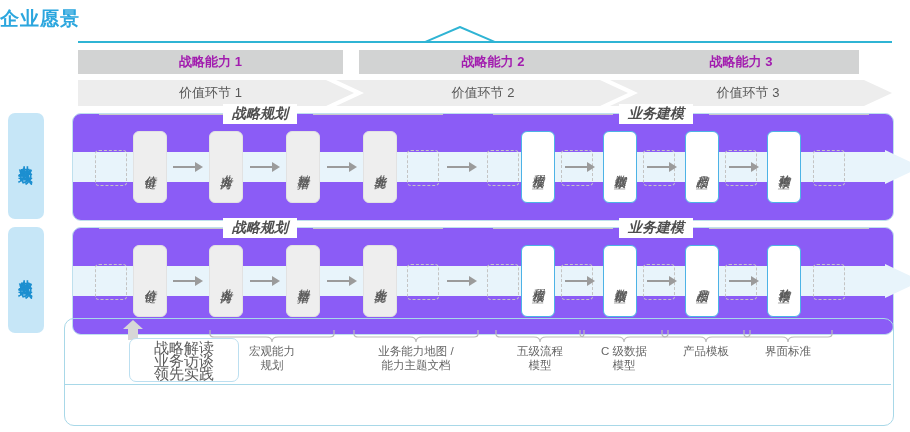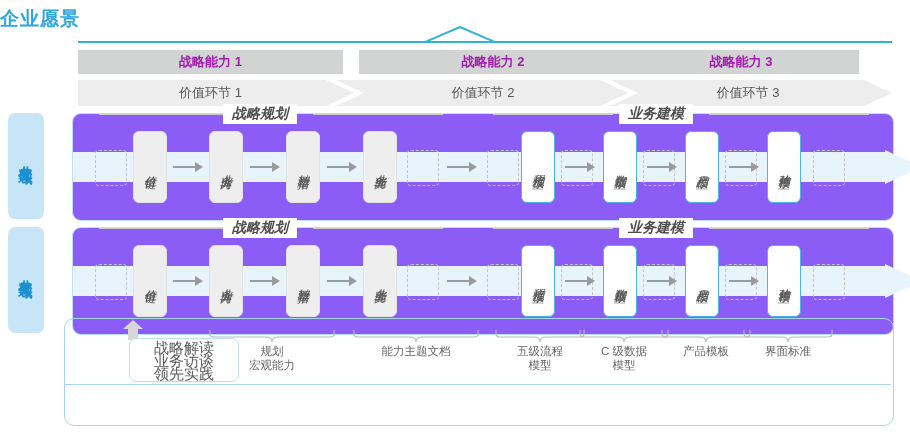--- a/index.html
+++ b/index.html
@@ -317,28 +317,29 @@
     <span>业务访谈</span>
     <span>领先实践</span>
   </div>
 
   <div class="tools">
 
     <svg class="brace" style="left:208px;width:128px;" viewBox="0 0 128 12">
       <path d="M2,0 V4 Q2,7 6,7 H58 Q64,7 64,12 Q64,7 70,7 H122 Q126,7 126,4 V0" fill="none" stroke="#b9b9b9" stroke-width="1.2"></path>
     </svg>
     <div class="tool-label" style="left:208px;width:128px;">
+      <div>宏观能力</div>
       <div>规划</div>
-      <div>宏观能力</div>
     </div>
 
     <svg class="brace" style="left:352px;width:128px;" viewBox="0 0 128 12">
       <path d="M2,0 V4 Q2,7 6,7 H58 Q64,7 64,12 Q64,7 70,7 H122 Q126,7 126,4 V0" fill="none" stroke="#b9b9b9" stroke-width="1.2"></path>
     </svg>
     <div class="tool-label" style="left:352px;width:128px;">
+      <div>业务能力地图 /</div>
       <div>能力主题文档</div>
     </div>
 
     <svg class="brace" style="left:494px;width:92px;" viewBox="0 0 92 12">
       <path d="M2,0 V4 Q2,7 6,7 H40 Q46,7 46,12 Q46,7 52,7 H86 Q90,7 90,4 V0" fill="none" stroke="#b9b9b9" stroke-width="1.2"></path>
     </svg>
     <div class="tool-label" style="left:494px;width:92px;">
       <div>五级流程</div>
       <div>模型</div>
     </div>

